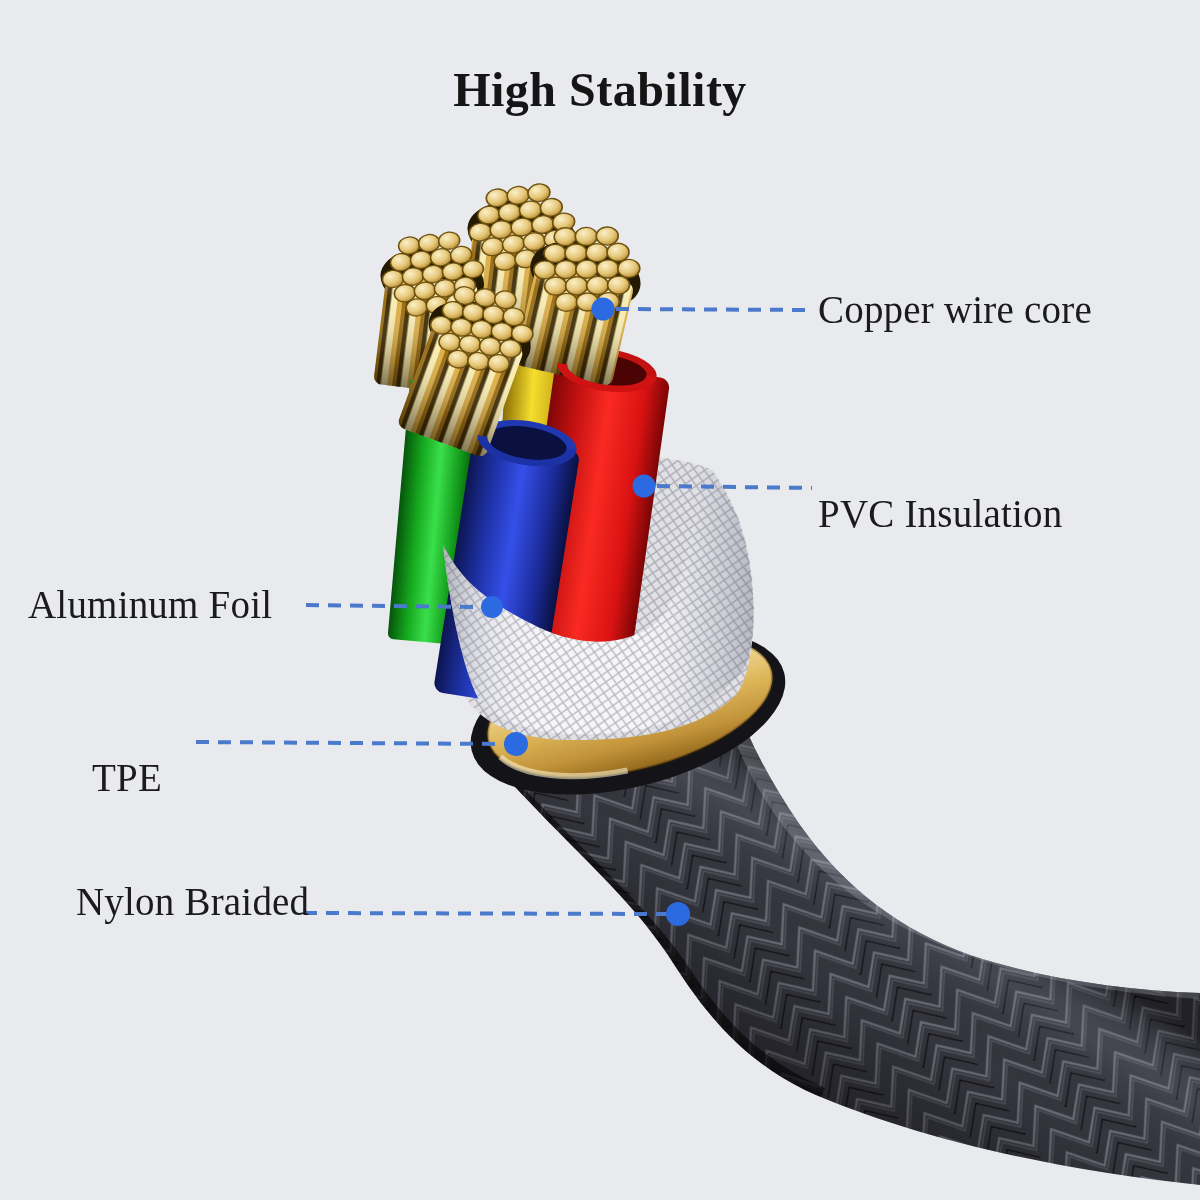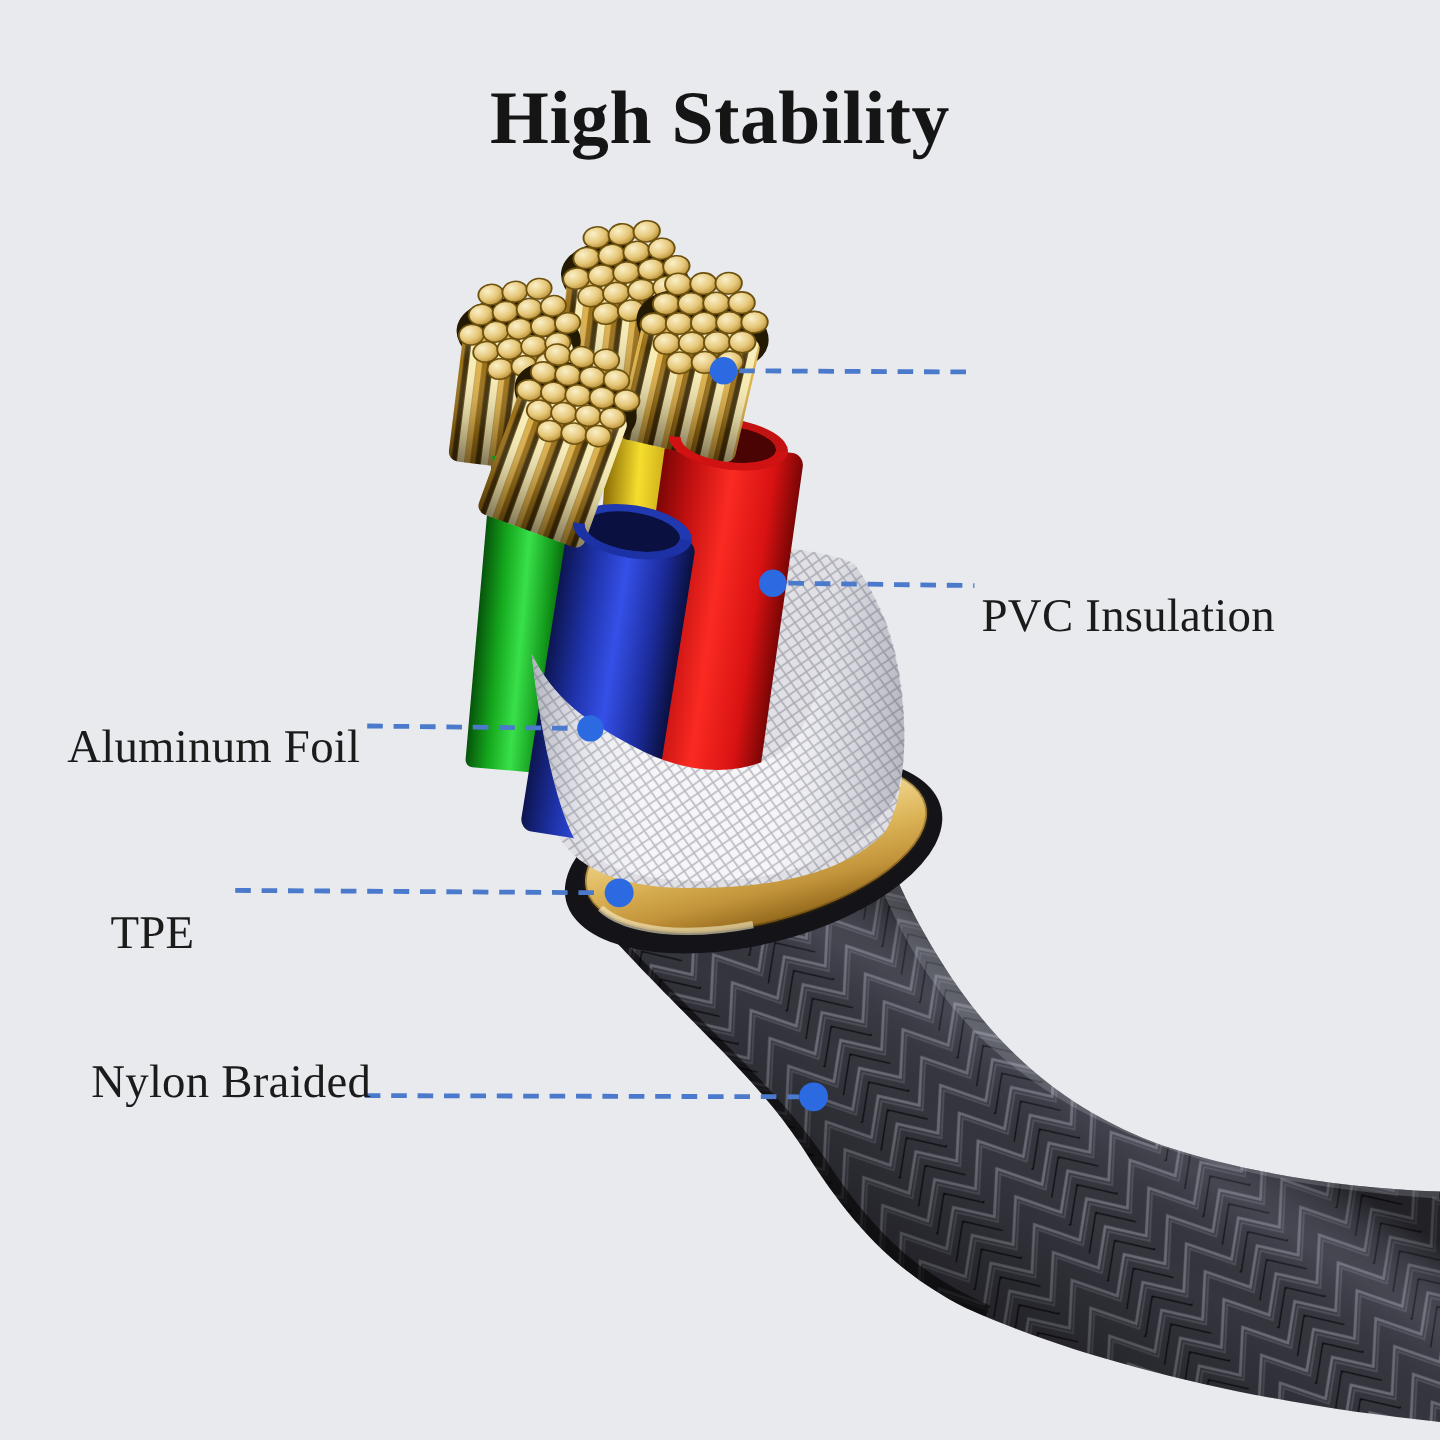--- a/index.html
+++ b/index.html
@@ -8,25 +8,25 @@
     background:#e9eaee;
     font-family:"Liberation Serif", serif;
   }
   #art{position:absolute;left:0;top:0;width:1200px;height:1200px;}
   .label{
     position:absolute;white-space:nowrap;color:#1b1b1b;
     font-size:39px;line-height:1.15;letter-spacing:.2px;
   }
   .title{
     position:absolute;left:0;right:0;top:62px;text-align:center;
-    font-size:63px;font-weight:bold;color:#151515;letter-spacing:.5px;
+    font-size:48px;font-weight:bold;color:#151515;letter-spacing:.5px;
   }
   .lbl-copper{left:818px;top:288px;}
   .lbl-pvc{left:818px;top:492px;}
-  .lbl-aluminum{left:56px;top:583px;margin-top:18px;}
+  .lbl-aluminum{left:28px;top:583px;}
   .lbl-tpe{left:92px;top:756px;}
   .lbl-nylon{left:76px;top:880px;}
 </style>
 </head>
 <body>
 
 <div id="stage">
 
   <svg id="art" viewBox="0 0 1200 1200" aria-hidden="true">
     <defs>
@@ -282,17 +282,18 @@
     <g fill="#2b6ae0">
       <circle cx="603" cy="309" r="11.5"></circle>
       <circle cx="644" cy="486" r="11.5"></circle>
       <circle cx="492" cy="607" r="11"></circle>
       <circle cx="516" cy="744" r="12"></circle>
       <circle cx="678" cy="914" r="12"></circle>
     </g>
   </svg>
 
   <div class="title">High Stability</div>
+  <div class="label lbl-copper">Copper wire core</div>
   <div class="label lbl-pvc">PVC Insulation</div>
   <div class="label lbl-aluminum">Aluminum Foil</div>
   <div class="label lbl-tpe">TPE</div>
   <div class="label lbl-nylon">Nylon Braided</div>
 </div>
 
 </body></html>

